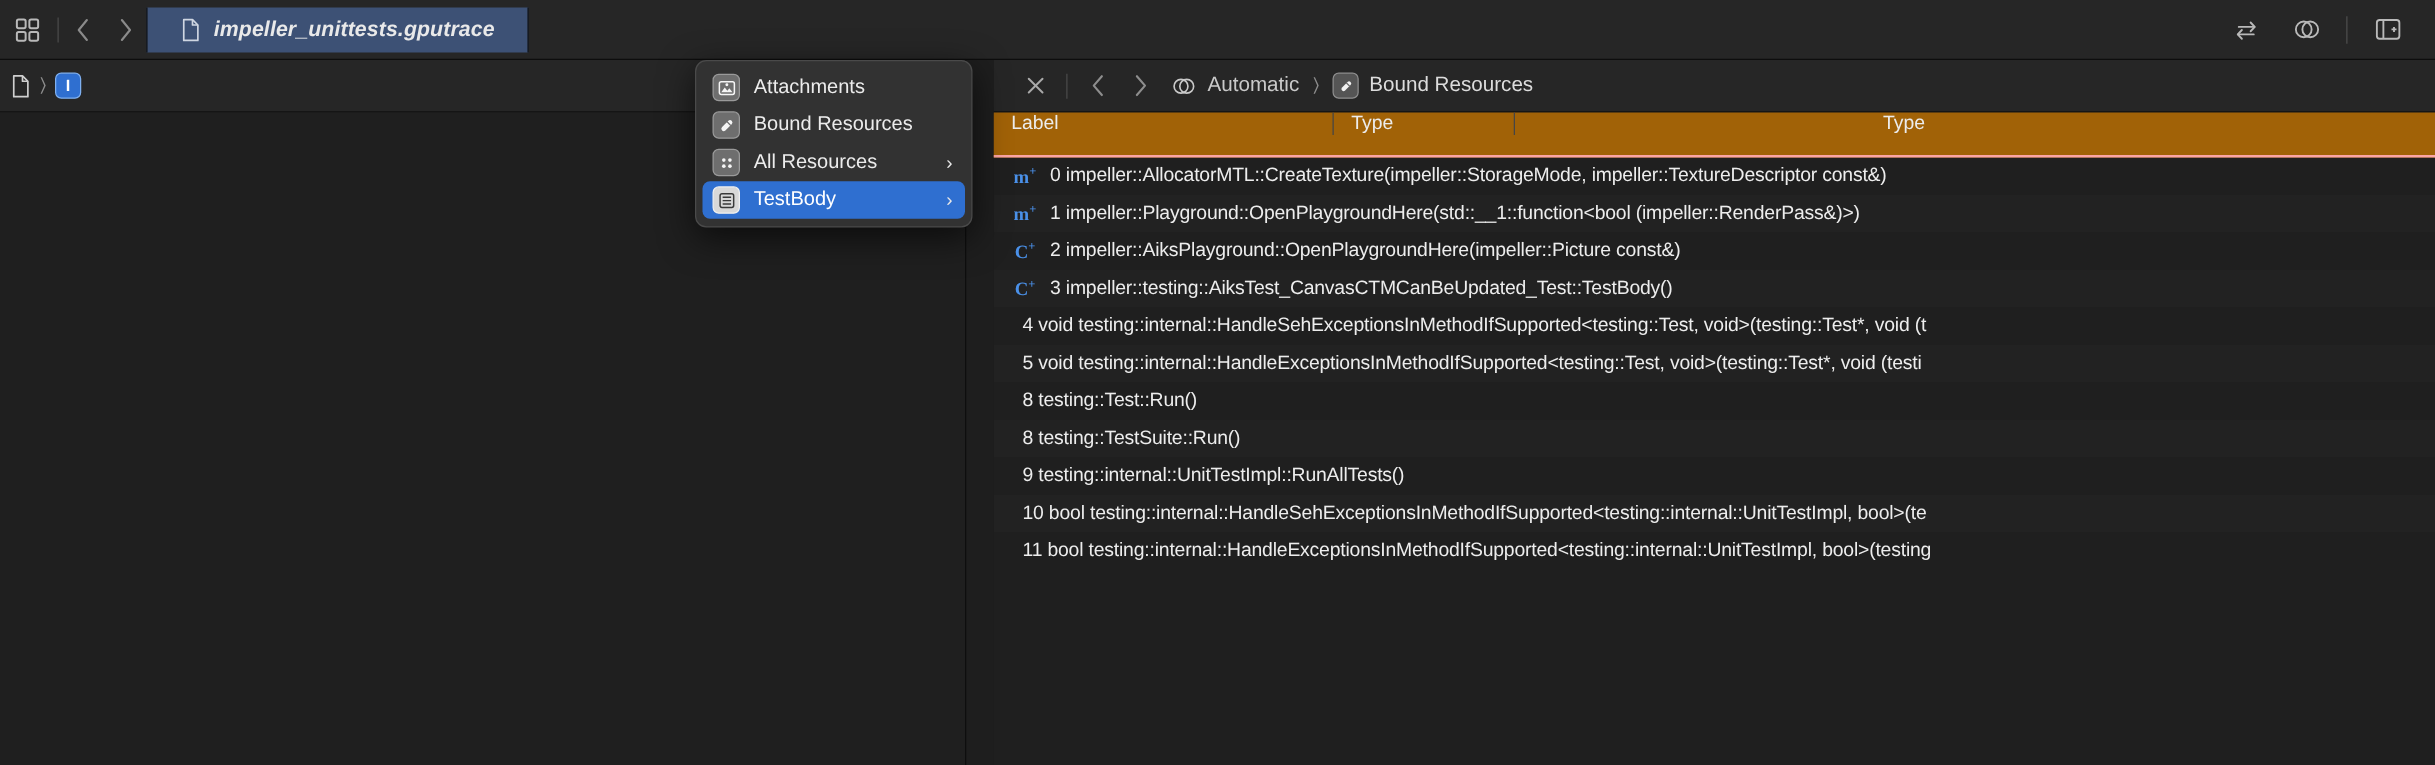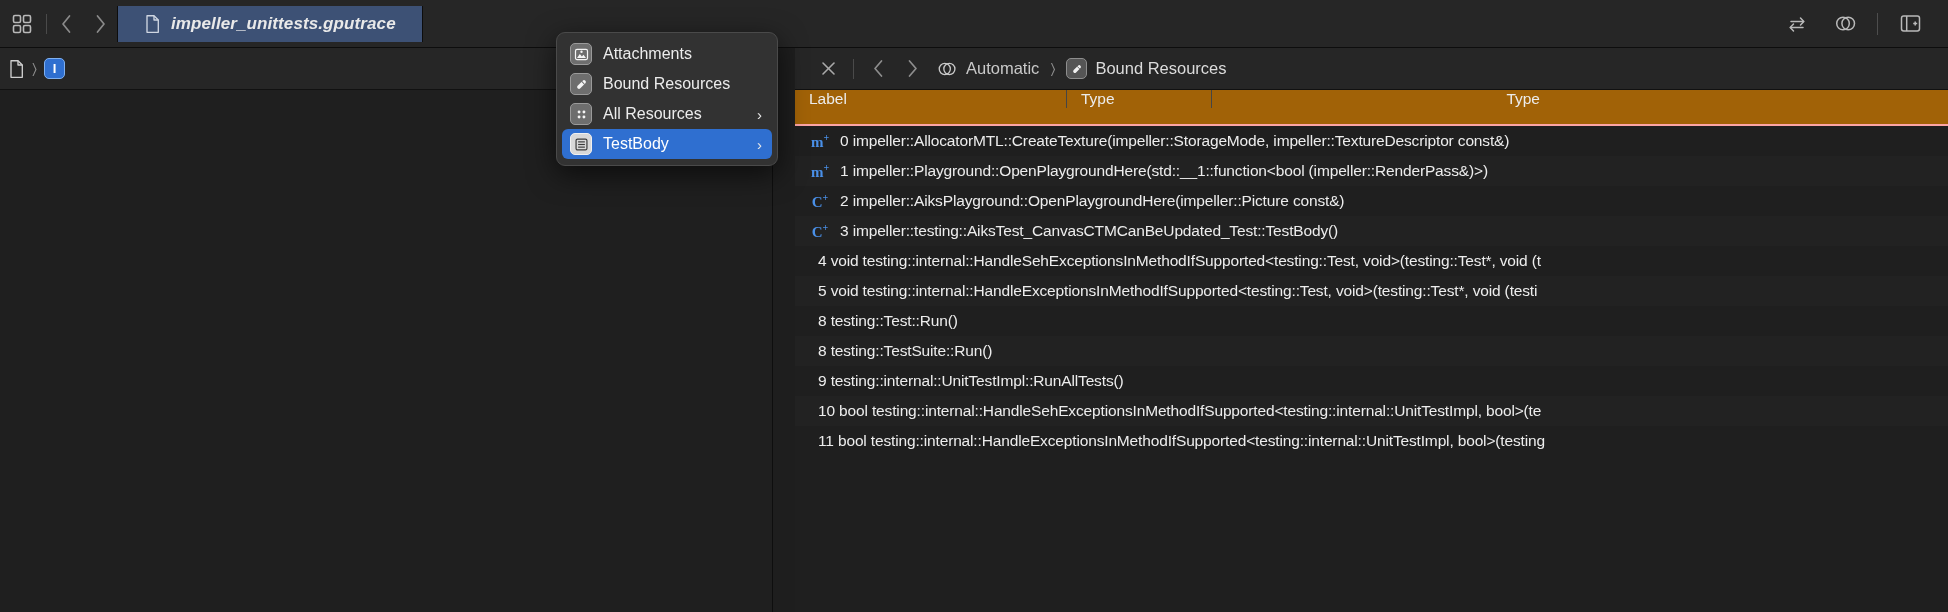--- a/index.html
+++ b/index.html
@@ -157,21 +157,21 @@
   }
   .lang-icon .sup { font-size: 10px; vertical-align: super; }
   .lang-spacer { width: 0px; flex: 0 0 0px; }
   .row-text {
     color: #ededed; font-size: 15.5px; letter-spacing: -.15px;
     white-space: nowrap;
   }
 
   
   .menu {
-    position: absolute; left: 556px; top: 32px;
+    position: absolute; left: 556px; top: 48px;
     width: 222px;
     background: #323232;
     border: 1px solid #4a4a4a;
     border-radius: 9px;
     padding: 6px 5px;
     box-shadow: 0 8px 28px rgba(0,0,0,.62);
     z-index: 50;
   }
   .menu-item {
     height: 30px; border-radius: 6px;

